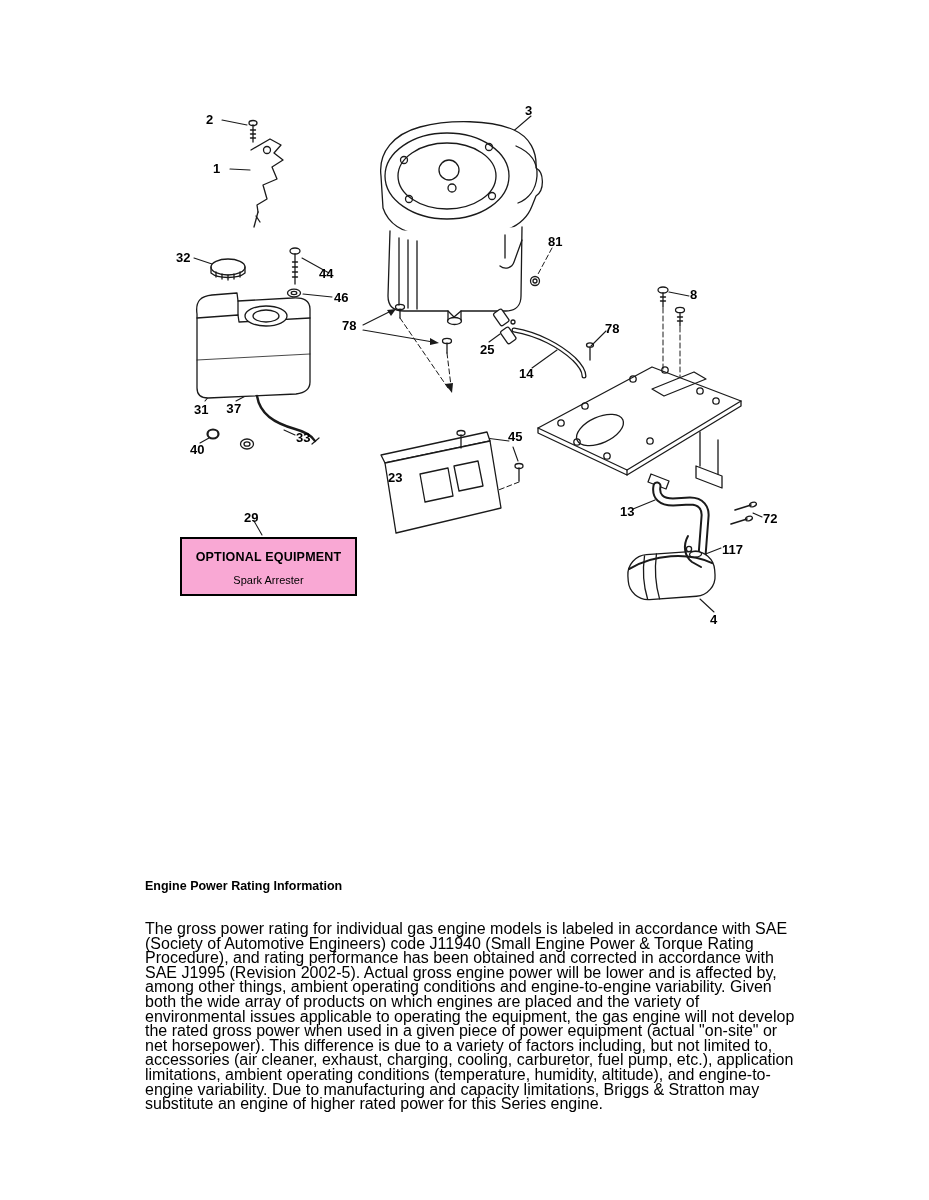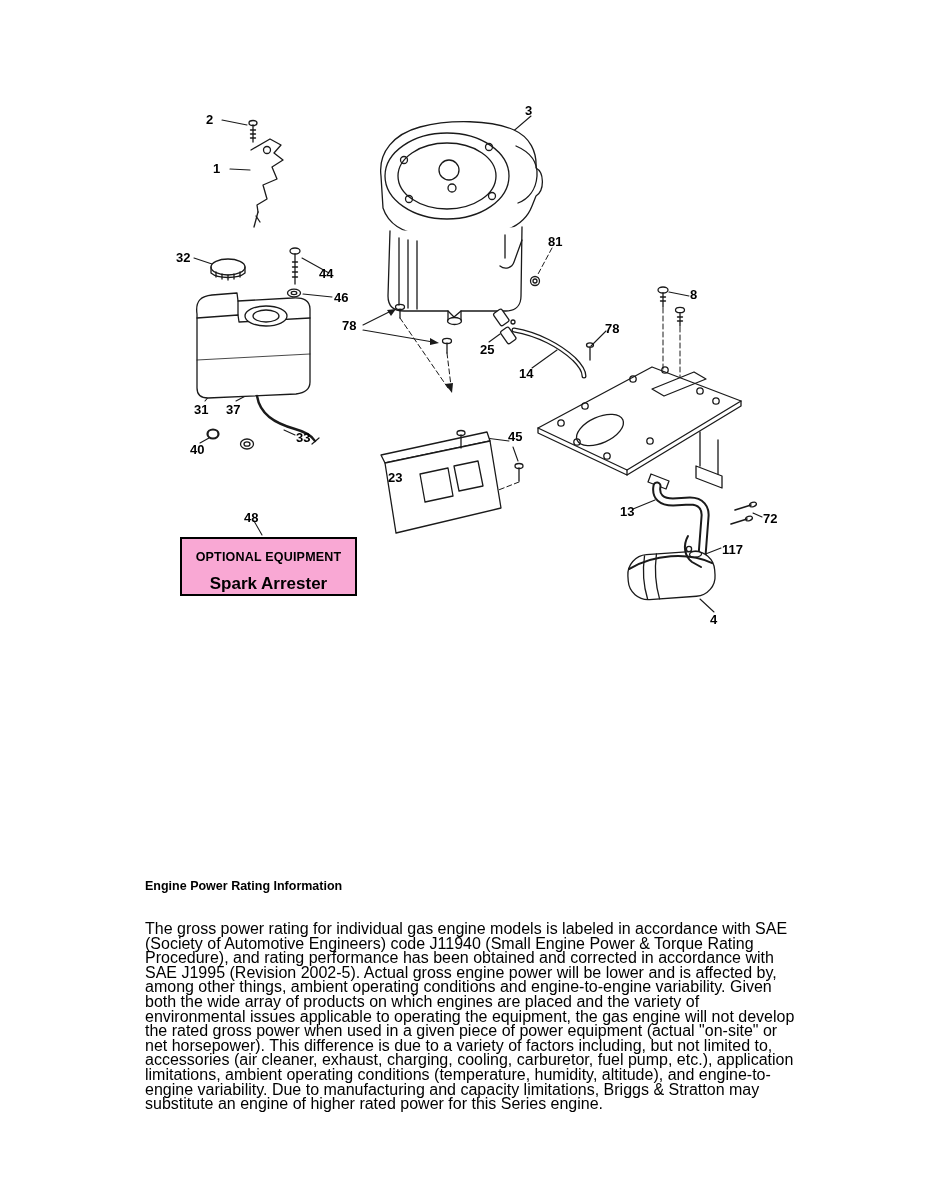--- a/index.html
+++ b/index.html
@@ -9,21 +9,21 @@
   .diagram { position:absolute; left:0; top:0; }
   .callout {
     position:absolute; font-weight:bold; font-size:13px; color:#000;
     font-family:"Liberation Sans", sans-serif; line-height:13px;
   }
   .oe-box {
     position:absolute; left:180px; top:537px; width:177px; height:59px;
     border:2px solid #000; text-align:center; background:#f9a8d4;
   }
   .oe-title { font-weight:bold; font-size:12.5px; margin-top:11px; letter-spacing:0.2px; }
-  .oe-sub   { font-weight:bold; font-size:17px; margin-top:10px; }
+  .oe-sub   { font-weight:normal; font-size:11px; margin-top:10px; }
   .info { position:absolute; left:145px; top:879px; width:658px; }
   .info-heading { font-size:12.5px; font-weight:bold; }
   .info-body { margin-top:29px; font-size:16px; line-height:14.6px; text-align:left; }
 </style>
 </head>
 <body>
 
 <div class="page">
 
   <svg class="diagram" width="929" height="700" viewBox="0 0 929 700">
@@ -254,29 +254,29 @@
   <div class="callout" style="left:176px; top:251px;">32</div>
   <div class="callout" style="left:319px; top:267px;">44</div>
   <div class="callout" style="left:334px; top:291px;">46</div>
   <div class="callout" style="left:342px; top:319px;">78</div>
   <div class="callout" style="left:548px; top:235px;">81</div>
   <div class="callout" style="left:690px; top:288px;">8</div>
   <div class="callout" style="left:480px; top:343px;">25</div>
   <div class="callout" style="left:519px; top:367px;">14</div>
   <div class="callout" style="left:605px; top:322px;">78</div>
   <div class="callout" style="left:194px; top:403px;">31</div>
-  <div class="callout" style="left:226px; top:403px;">37</div>
+  <div class="callout" style="left:226px; top:403px;font-family:Liberation Mono, monospace;">37</div>
   <div class="callout" style="left:296px; top:431px;">33</div>
   <div class="callout" style="left:190px; top:443px;">40</div>
   <div class="callout" style="left:388px; top:471px;">23</div>
   <div class="callout" style="left:508px; top:430px;">45</div>
   <div class="callout" style="left:620px; top:505px;">13</div>
   <div class="callout" style="left:763px; top:512px;text-align:right;">72</div>
   <div class="callout" style="left:722px; top:543px;">117</div>
-  <div class="callout" style="left:244px; top:511px;">48</div>
+  <div class="callout" style="left:244px; top:511px;">29</div>
   <div class="callout" style="left:710px; top:613px;">4</div>
 
   <div class="oe-box">
     <div class="oe-title">OPTIONAL EQUIPMENT</div>
     <div class="oe-sub">Spark Arrester</div>
   </div>
 
   <div class="info">
     <div class="info-heading">Engine Power Rating Information</div>
     <p class="info-body">The gross power rating for individual gas engine models is labeled in accordance with SAE (Society of Automotive Engineers) code J11940 (Small Engine Power &amp; Torque Rating Procedure), and rating performance has been obtained and corrected in accordance with SAE J1995 (Revision 2002-5).  Actual gross engine power will be lower and is affected by, among other things, ambient operating conditions and engine-to-engine variability. Given both the wide array of products on which engines are placed and the variety of environmental issues applicable to operating the equipment, the gas engine will not develop the rated gross power when used in a given piece of power equipment (actual "on-site" or net horsepower).  This difference is due to a variety of factors including, but not limited to, accessories (air cleaner, exhaust, charging, cooling, carburetor, fuel pump, etc.), application limitations, ambient operating conditions (temperature, humidity, altitude), and engine-to-engine variability.  Due to manufacturing and capacity limitations, Briggs &amp; Stratton may substitute an engine of higher rated power for this Series engine.</p>

